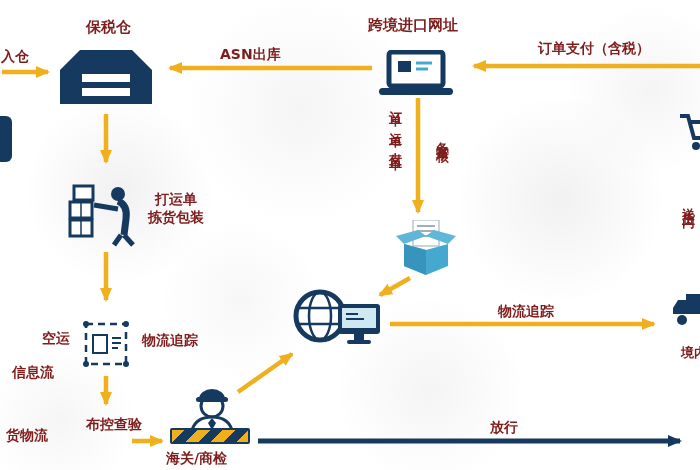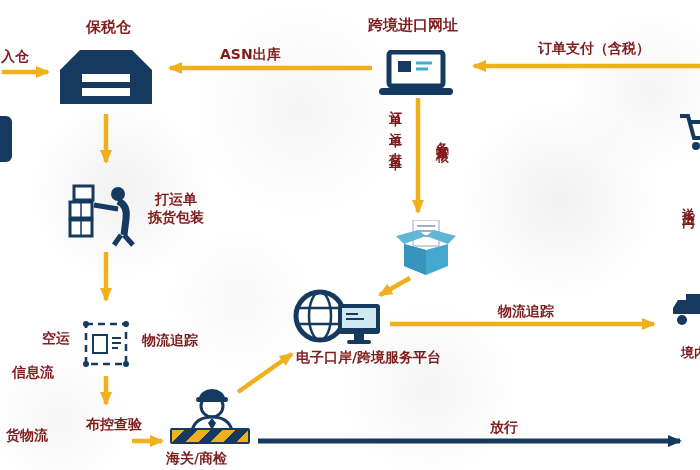--- a/index.html
+++ b/index.html
@@ -140,21 +140,20 @@
   <svg class="icon" style="left:292px; top:288px;" width="90" height="60" viewBox="0 0 90 60">
     <circle cx="28" cy="28" r="24" fill="#ffffff" stroke="#16395f" stroke-width="5"></circle>
     <ellipse cx="28" cy="28" rx="11" ry="24" fill="none" stroke="#16395f" stroke-width="2.5"></ellipse>
     <path d="M6 20 h44 M6 36 h44" stroke="#16395f" stroke-width="2.5" fill="none"></path>
     <rect x="46" y="16" width="42" height="30" rx="3" fill="#16395f"></rect>
     <rect x="50" y="20" width="34" height="20" fill="#cfe9f3"></rect>
     <path d="M54 26 h12 M54 31 h18" stroke="#16395f" stroke-width="2" fill="none"></path>
     <rect x="62" y="46" width="10" height="6" fill="#16395f"></rect>
     <rect x="55" y="52" width="24" height="4" rx="2" fill="#16395f"></rect>
   </svg>
-  <div class="label" style="left:296px; top:349px;">电子口岸/跨境服务平台</div>
   <div class="label" style="left:498px; top:303px;">物流追踪</div>
 
   <svg class="icon" style="left:678px; top:112px;" width="44" height="42" viewBox="0 0 44 42">
     <path d="M2 4 h8 l6 22 h22 l6 -16 H12" fill="none" stroke="#16395f" stroke-width="4"></path>
     <circle cx="18" cy="34" r="4" fill="#16395f"></circle>
     <circle cx="34" cy="34" r="4" fill="#16395f"></circle>
   </svg>
   <div class="label small v" style="left:679px; top:198px; height:96px;">送货上门</div>
   <svg class="icon" style="left:672px; top:292px;" width="48" height="34" viewBox="0 0 48 34">
     <rect x="14" y="2" width="34" height="20" fill="#16395f"></rect>

